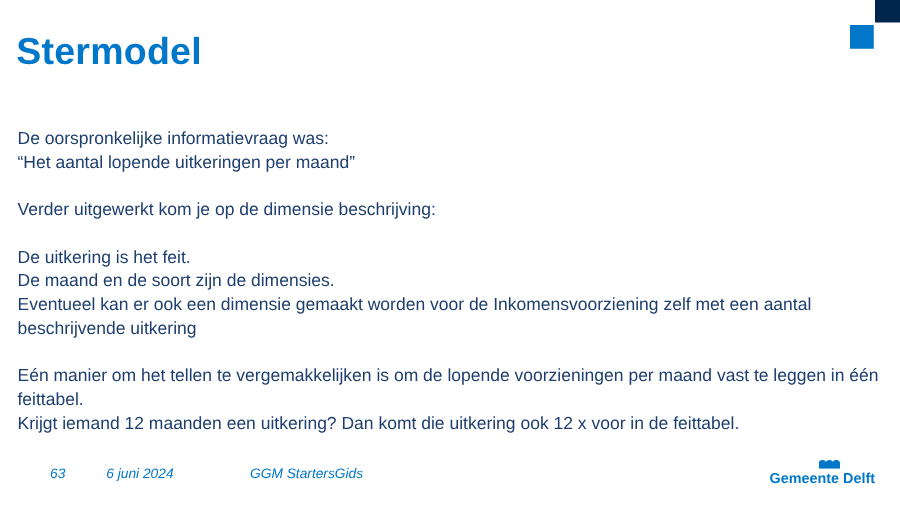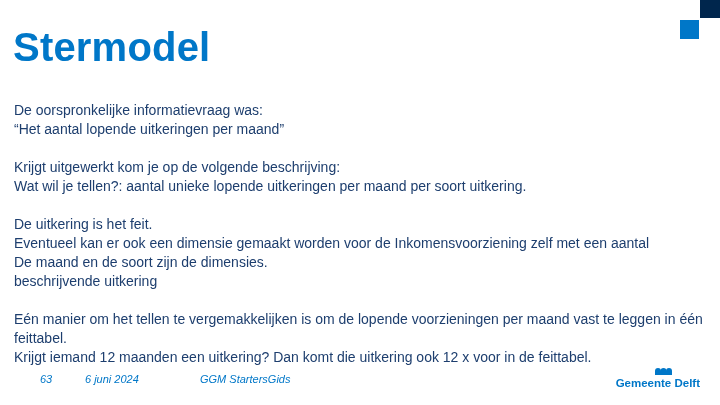--- a/index.html
+++ b/index.html
@@ -12,21 +12,21 @@
     overflow: hidden;
     font-family: "Liberation Sans", sans-serif;
   }
   .deco-square { position: absolute; }
   .deco-square.light { left: 680px; top: 20px; width: 19px; height: 19px; background: var(--accent); }
   .deco-square.dark  { left: 700px; top: 0;    width: 20px; height: 18px; background: var(--dark); }
   .title {
     position: absolute;
     left: 13px;
     top: 27px;
-    font-size: 40px;
+    font-size: 30px;
     line-height: 1;
     font-weight: bold;
     color: var(--accent);
     letter-spacing: 0.2px;
   }
   .body {
     position: absolute;
     left: 14px;
     top: 66px;
     color: var(--body-text);
@@ -78,27 +78,26 @@
   <div class="deco-square dark"></div>
 
   <h1 class="title">Stermodel</h1>
 
   <div class="body">
     <div class="para">
       <div class="line">De oorspronkelijke informatievraag was:</div>
       <div class="line">“Het aantal lopende uitkeringen per maand”</div>
     </div>
     <div class="para">
-      <div class="line">Krijgt uitgewerkt kom je op de volgende beschrijving:</div>
-      <div class="line">Wat wil je tellen?: aantal unieke lopende uitkeringen per maand per soort uitkering.</div>
+      <div class="line">Verder uitgewerkt kom je op de dimensie beschrijving:</div>
     </div>
     <div class="para">
       <div class="line">De uitkering is het feit.</div>
+      <div class="line">De maand en de soort zijn de dimensies.</div>
       <div class="line">Eventueel kan er ook een dimensie gemaakt worden voor de Inkomensvoorziening zelf met een aantal</div>
-      <div class="line">De maand en de soort zijn de dimensies.</div>
       <div class="line">beschrijvende uitkering</div>
     </div>
     <div class="para">
       <div class="line">Eén manier om het tellen te vergemakkelijken is om de lopende voorzieningen per maand vast te leggen in één</div>
       <div class="line">feittabel.</div>
       <div class="line">Krijgt iemand 12 maanden een uitkering? Dan komt die uitkering ook 12 x voor in de feittabel.</div>
     </div>
   </div>
 
   <span class="footer-item footer-page">63</span>

